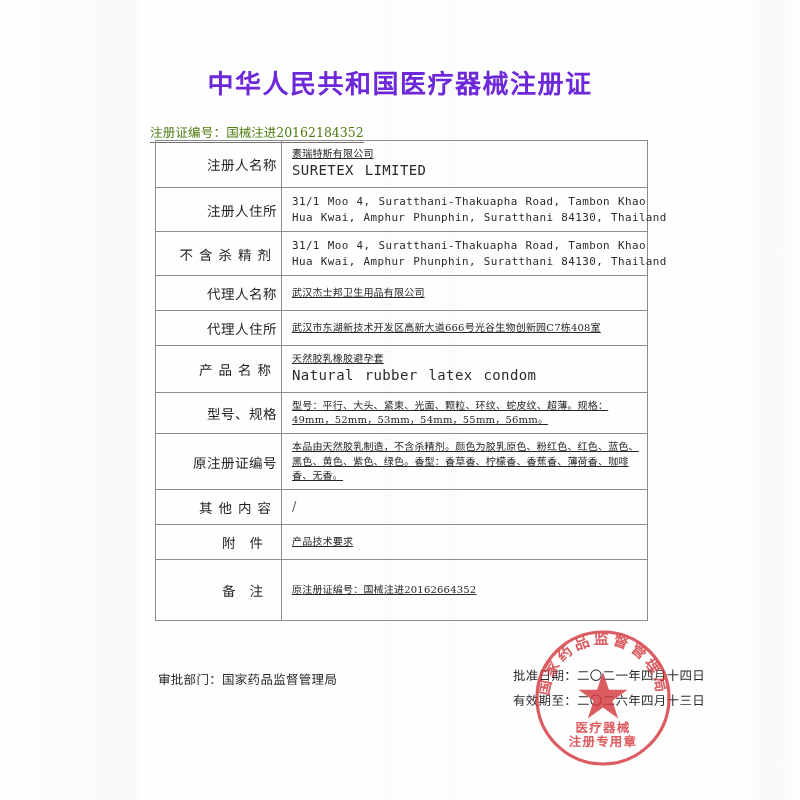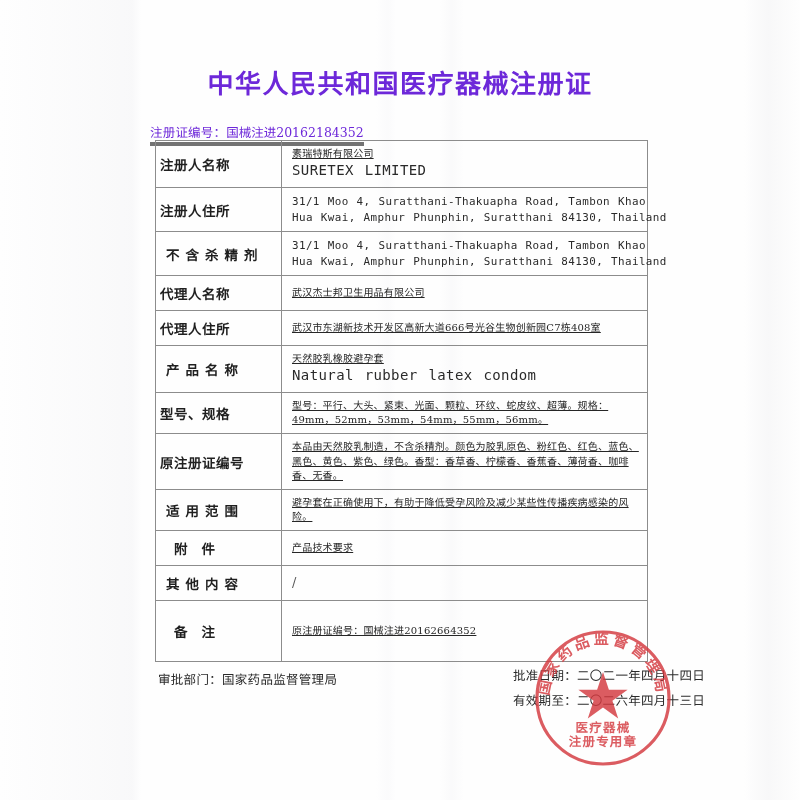--- a/index.html
+++ b/index.html
@@ -54,23 +54,23 @@
     letter-spacing: 1.5px;
     color: #6d28d9;
   }
 
   
   .reg-line {
     position: absolute;
     top: 122px;
     left: 150px;
     font-size: 12.5px;
-    color: #6d28d9;
+    color: #4d7c0f;
     letter-spacing: 0.2px;
-    border-bottom: 4px solid #737373;
+    border-bottom: 1px solid #737373;
     padding-bottom: 1px;
     white-space: nowrap;
   }
   .reg-line .num {
     font-family: "DejaVu Serif", "Liberation Serif", serif;
     letter-spacing: 0;
   }
 
   
   .cert-table {
@@ -81,23 +81,23 @@
     border-collapse: collapse;
     table-layout: fixed;
   }
   .cert-table td {
     border: 1px solid #8c8c8c;
     vertical-align: middle;
     padding: 0;
   }
   .cert-table td.label {
     width: 117px;
-    text-align: left;
+    text-align: right;
     font-size: 13.5px;
-    font-weight: 700;
+    font-weight: 400;
     color: #1f1f1f;
     letter-spacing: 0.5px;
     padding: 7px 4px;
     font-family: "DejaVu Serif", "Liberation Serif", serif;
   }
   .cert-table td.label.spaced {
     letter-spacing: 6px;
     text-indent: 6px;
   }
   .cert-table td.label.wide {
@@ -232,35 +232,29 @@
           <div class="val-cn">型号：平行、大头、紧束、光面、颗粒、环纹、蛇皮纹、超薄。规格：49mm，52mm，53mm，54mm，55mm，56mm。</div>
         </td>
       </tr>
       <tr>
         <td class="label">原注册证编号</td>
         <td class="value">
           <div class="val-cn">本品由天然胶乳制造，不含杀精剂。颜色为胶乳原色、粉红色、红色、蓝色、黑色、黄色、紫色、绿色。香型：香草香、柠檬香、香蕉香、薄荷香、咖啡香、无香。</div>
         </td>
       </tr>
       <tr>
-        <td class="label spaced">适用范围</td>
-        <td class="value">
-          <div class="val-cn">避孕套在正确使用下，有助于降低受孕风险及减少某些性传播疾病感染的风险。</div>
+        <td class="label spaced">其他内容</td>
+        <td class="value">
+          <div class="slash">/</div>
         </td>
       </tr>
       <tr>
         <td class="label wide">附件</td>
         <td class="value">
           <div class="val-cn">产品技术要求</div>
-        </td>
-      </tr>
-      <tr>
-        <td class="label spaced">其他内容</td>
-        <td class="value">
-          <div class="slash">/</div>
         </td>
       </tr>
       <tr>
         <td class="label wide" style="height:46px">备注</td>
         <td class="value">
           <div class="val-cn">原注册证编号：国械注进20162664352</div>
         </td>
       </tr>
     </tbody>
   </table>

